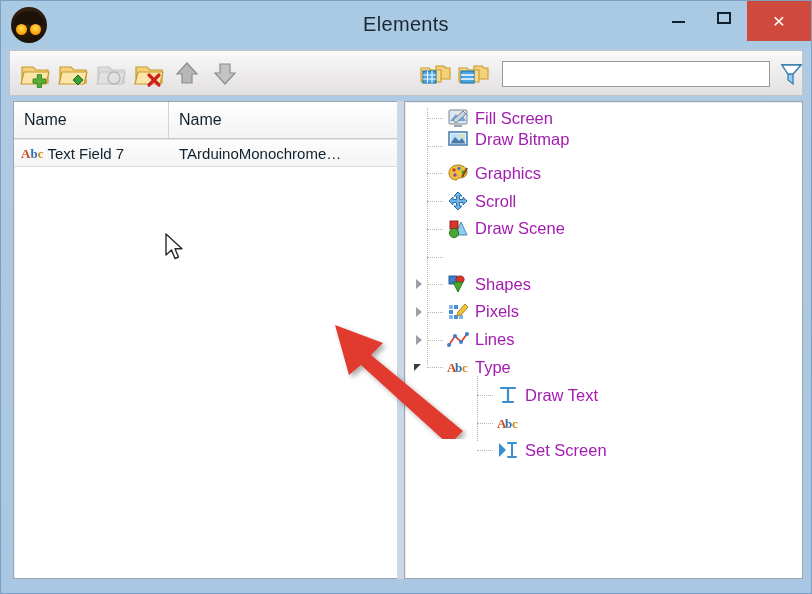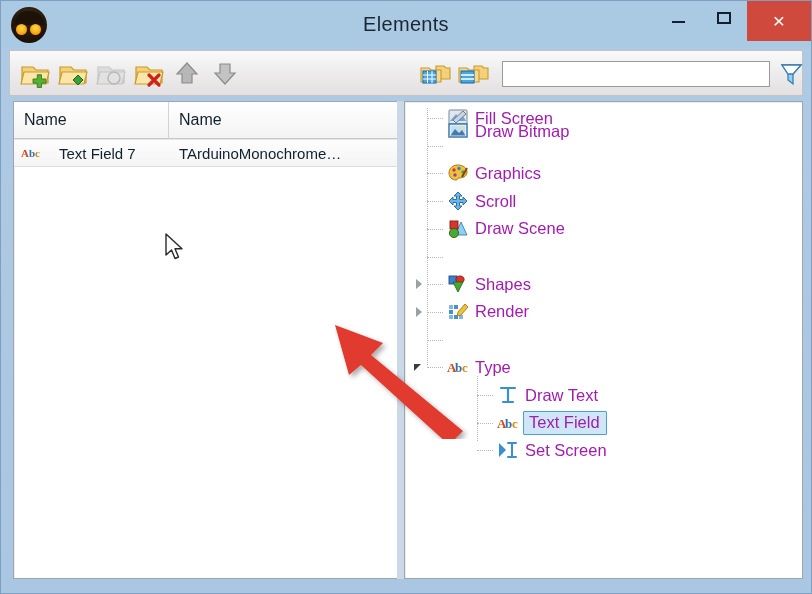--- a/index.html
+++ b/index.html
@@ -107,22 +107,22 @@
     background:linear-gradient(#fdfdfd,#f4f4f4);
     border-top:1px solid #e6e6e6;border-bottom:1px solid #dcdcdc;
     display:flex;align-items:center;
   }
   .grid-row .cell{font-size:15px;color:#10212e;box-sizing:border-box;}
   .cell-name{width:155px;display:flex;align-items:center;padding-left:7px;}
   .cell-type{flex:1;padding-left:10px;}
 
   
   .abc{
-    display:inline-block;font-size:11px;font-weight:bold;line-height:1;
-    font-family:"Liberation Serif", serif;margin-right:19px;white-space:nowrap;
+    display:inline-block;font-size:13px;font-weight:bold;line-height:1;
+    font-family:"Liberation Serif", serif;margin-right:4px;white-space:nowrap;
   }
   .abc .a{color:#d24a16;}
   .abc .b{color:#2f6fb5;}
   .abc .c{color:#d28a16;}
 
   
   .tree{position:absolute;left:0;top:0;right:0;bottom:0;overflow:hidden;}
   .tnode{
     position:absolute;height:26px;display:flex;align-items:center;
     font-size:16.5px;color:#a21caf;white-space:nowrap;cursor:default;
@@ -288,21 +288,21 @@
             <svg width="22" height="20" viewBox="0 0 22 20">
               <rect x="2" y="2" width="18" height="14" rx="1" fill="#dfe7ef" stroke="#7b8795"></rect>
               <path d="M3 13 L9 6 L13 11 L16 8 L19 13 Z" fill="#6fa8d8"></path>
               <path d="M6 12 L16 3 l3 3 L9 15 Z" fill="#c9d4de" stroke="#6b7785" stroke-width="0.9"></path>
               <rect x="7" y="17" width="8" height="2" fill="#9aa6b2"></rect>
             </svg>
           </span>
           <span class="lbl">Fill Screen</span>
         </div>
         <div class="dots" style="left: 22px; top: 43.7px; width: 16px;"></div>
-        <div class="tnode" style="left: 8px; top: 16px;">
+        <div class="tnode" style="left: 8px; top: 24px;">
           <span class="exp"></span>
           <span style="width: 18px; flex: 0 0 auto;"></span>
           <span class="ico">
             <svg width="22" height="20" viewBox="0 0 22 20">
               <rect x="2" y="3" width="18" height="13" fill="#ffffff" stroke="#2f6fa8" stroke-width="1.4"></rect>
               <rect x="3.5" y="4.5" width="15" height="10" fill="#bfe0f5"></rect>
               <path d="M3.5 14.5 L8 8 L12 12 L15 9 L18.5 14.5 Z" fill="#4a78a8"></path>
               <circle cx="15.5" cy="7" r="1.4" fill="#ffe06a"></circle>
             </svg>
           </span>
@@ -370,23 +370,37 @@
             <svg width="22" height="20" viewBox="0 0 22 20">
               <rect x="2" y="3" width="4" height="4" fill="#7fb8e8"></rect>
               <rect x="7" y="3" width="4" height="4" fill="#4a8fd0"></rect>
               <rect x="2" y="8" width="4" height="4" fill="#4a8fd0"></rect>
               <rect x="2" y="13" width="4" height="4" fill="#7fb8e8"></rect>
               <rect x="7" y="13" width="4" height="4" fill="#4a8fd0"></rect>
               <rect x="12" y="13" width="4" height="4" fill="#7fb8e8"></rect>
               <path d="M11 10 l7 -8 l3 3 l-7 8 l-4 1 Z" fill="#f0c23a" stroke="#a8791a" stroke-width="0.9"></path>
             </svg>
           </span>
-          <span class="lbl">Render</span>
+          <span class="lbl">Pixels</span>
         </div>
         <div class="dots" style="left: 22px; top: 237.6px; width: 16px;"></div>
+        <div class="tnode" style="left: 8px; top: 224.6px;">
+          <span class="exp collapsed"></span>
+          <span style="width: 18px; flex: 0 0 auto;"></span>
+          <span class="ico">
+            <svg width="22" height="20" viewBox="0 0 22 20">
+              <path d="M2 15 L8 6 L14 12 L20 4" fill="none" stroke="#d9352a" stroke-width="1.6"></path>
+              <circle cx="2" cy="15" r="2" fill="#3a7fd0"></circle>
+              <circle cx="8" cy="6" r="2" fill="#3a7fd0"></circle>
+              <circle cx="14" cy="12" r="2" fill="#3a7fd0"></circle>
+              <circle cx="20" cy="4" r="2" fill="#3a7fd0"></circle>
+            </svg>
+          </span>
+          <span class="lbl">Lines</span>
+        </div>
         <div class="dots" style="left: 22px; top: 265.3px; width: 16px;"></div>
         <div class="tnode" style="left: 8px; top: 252.3px;">
           <span class="exp expanded"></span>
           <span style="width: 18px; flex: 0 0 auto;"></span>
           <span class="ico">
             <svg width="22" height="20" viewBox="0 0 22 20">
               <text x="0" y="15" font-family="Liberation Serif, serif" font-size="13" font-weight="bold" fill="#d24a16">A</text>
               <text x="8" y="15" font-family="Liberation Serif, serif" font-size="13" font-weight="bold" fill="#2f6fb5">b</text>
               <text x="15" y="15" font-family="Liberation Serif, serif" font-size="13" font-weight="bold" fill="#d28a16">c</text>
             </svg>
@@ -408,21 +422,20 @@
         <div class="tnode sel" style="left: 58px; top: 307.7px;">
           <span class="exp"></span>
           <span style="width: 18px; flex: 0 0 auto;"></span>
           <span class="ico">
             <svg width="22" height="20" viewBox="0 0 22 20">
               <text x="0" y="15" font-family="Liberation Serif, serif" font-size="13" font-weight="bold" fill="#d24a16">A</text>
               <text x="8" y="15" font-family="Liberation Serif, serif" font-size="13" font-weight="bold" fill="#2f6fb5">b</text>
               <text x="15" y="15" font-family="Liberation Serif, serif" font-size="13" font-weight="bold" fill="#d28a16">c</text>
             </svg>
           </span>
-          <span class="lbl">Text Field</span>
         </div>
         <div class="dots" style="left: 72px; top: 348.4px; width: 16px;"></div>
         <div class="tnode" style="left: 58px; top: 335.4px;">
           <span class="exp"></span>
           <span style="width: 18px; flex: 0 0 auto;"></span>
           <span class="ico">
             <svg width="22" height="20" viewBox="0 0 22 20">
               <path d="M2 3 L2 17 L9 10 Z" fill="#3a8fd0"></path>
               <path d="M11 3 h8 M15 3 v14 M11 17 h8" stroke="#3a8fd0" stroke-width="2" stroke-linecap="round"></path>
             </svg>

